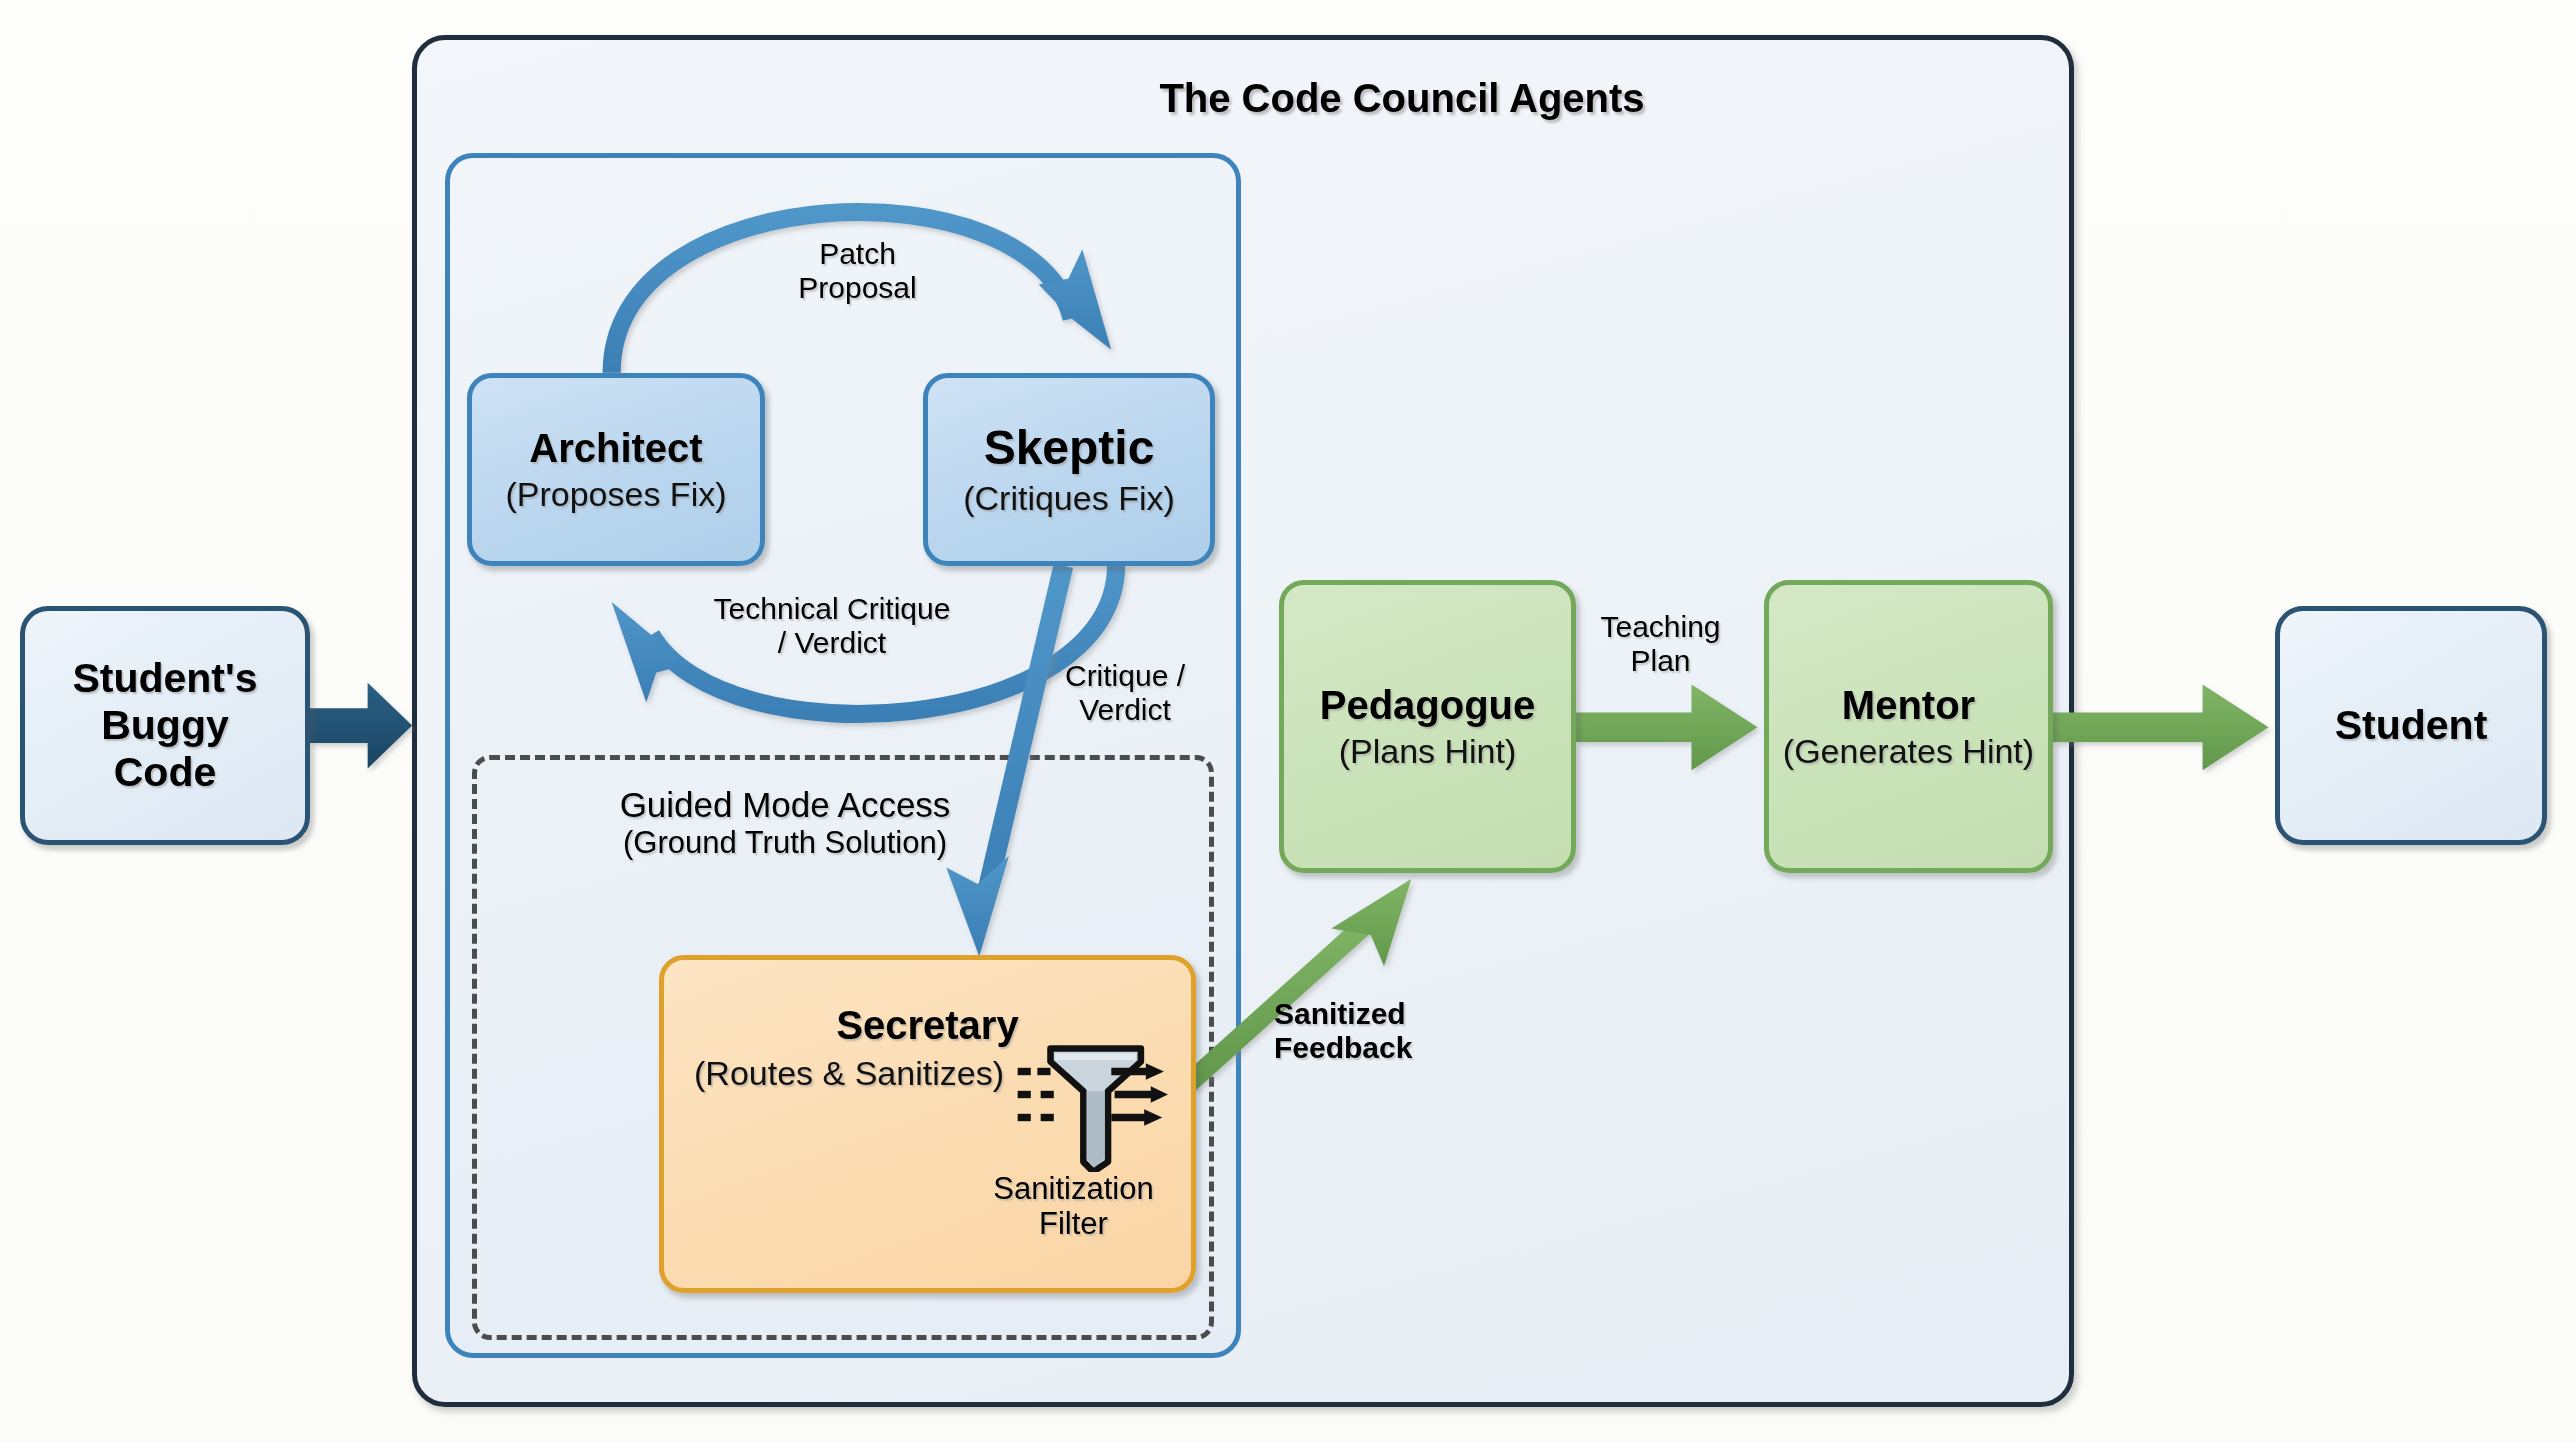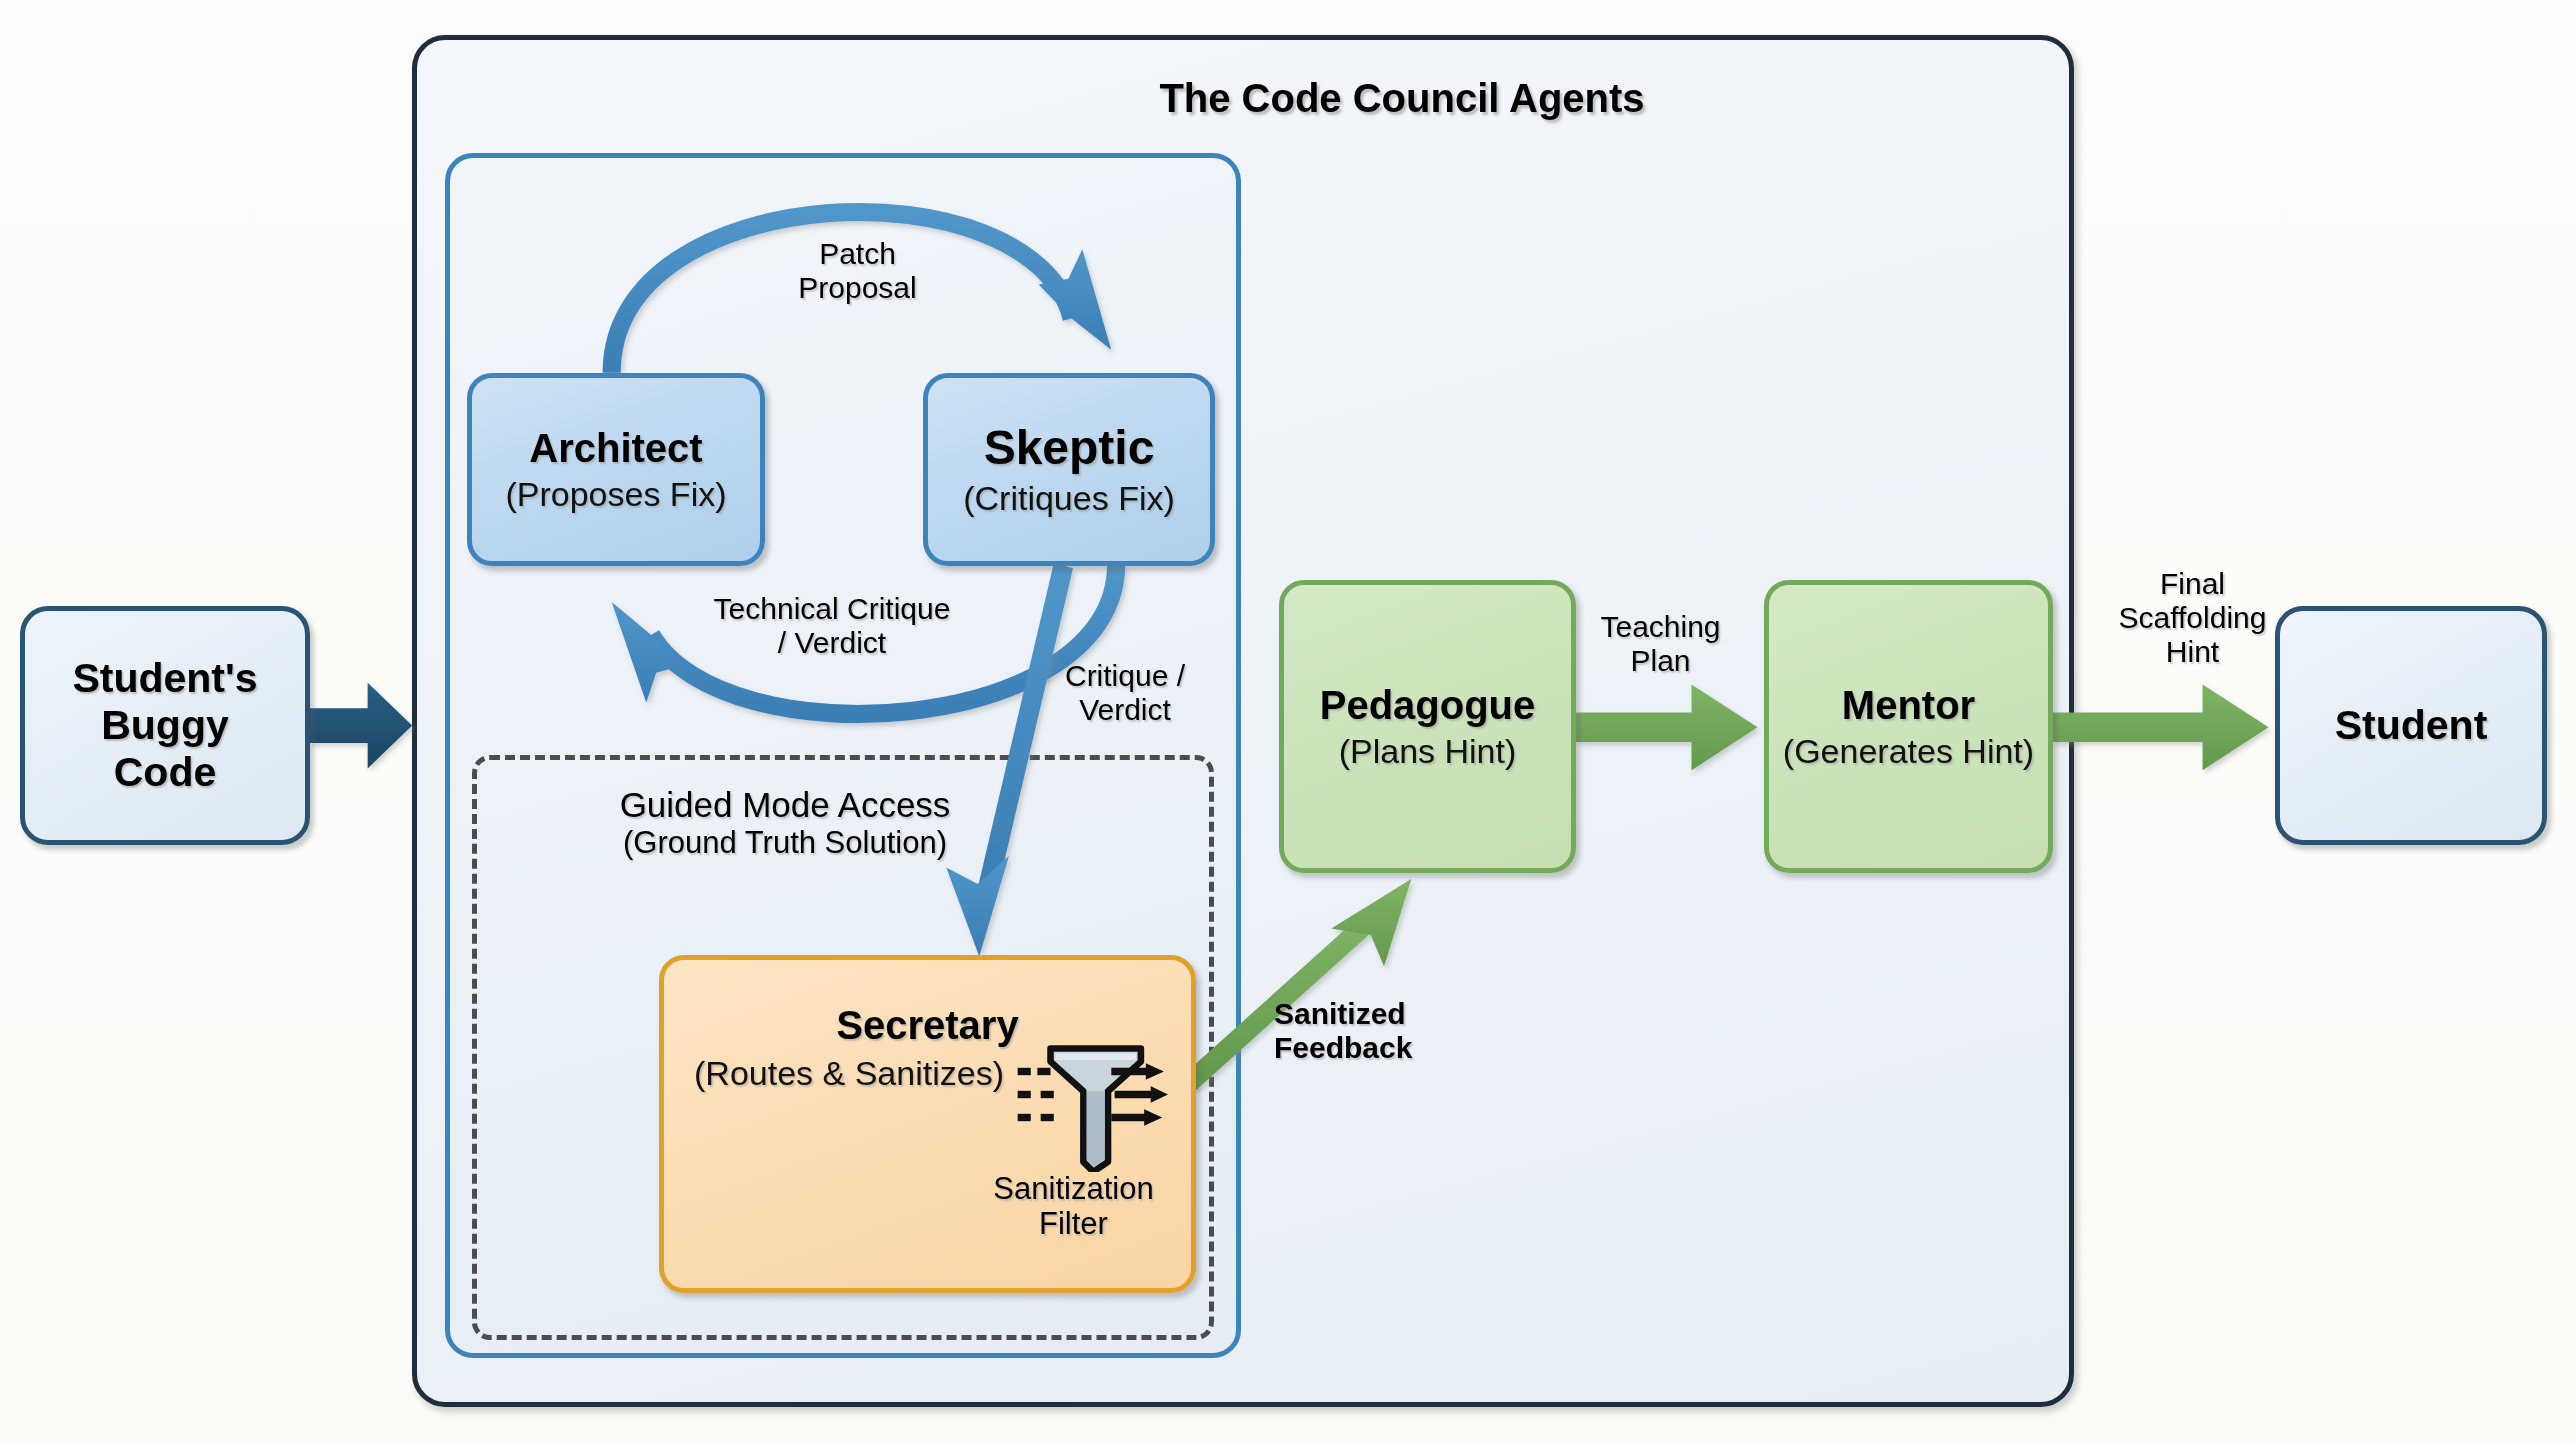--- a/index.html
+++ b/index.html
@@ -251,23 +251,20 @@
   </div>
   <div class="free-label" id="lbl-critique">
     <span class="ml">Critique /<br>Verdict</span>
   </div>
   <div class="free-label" id="lbl-sanitized">
     <span class="ml">Sanitized<br>Feedback</span>
   </div>
   <div class="free-label" id="lbl-teaching">
     <span class="ml">Teaching<br>Plan</span>
   </div>
-  <div class="free-label" id="lbl-final">
-    <span class="ml">Final<br>Scaffolding<br>Hint</span>
-  </div>
 
   <div class="node box-navy" id="node-buggy">
     <div class="title">
       <span class="ml">Student's<br>Buggy<br>Code</span>
     </div>
   </div>
 
   <div class="node box-blue" id="node-architect">
     <div class="title">Architect</div>
     <div class="sub">(Proposes Fix)</div>

